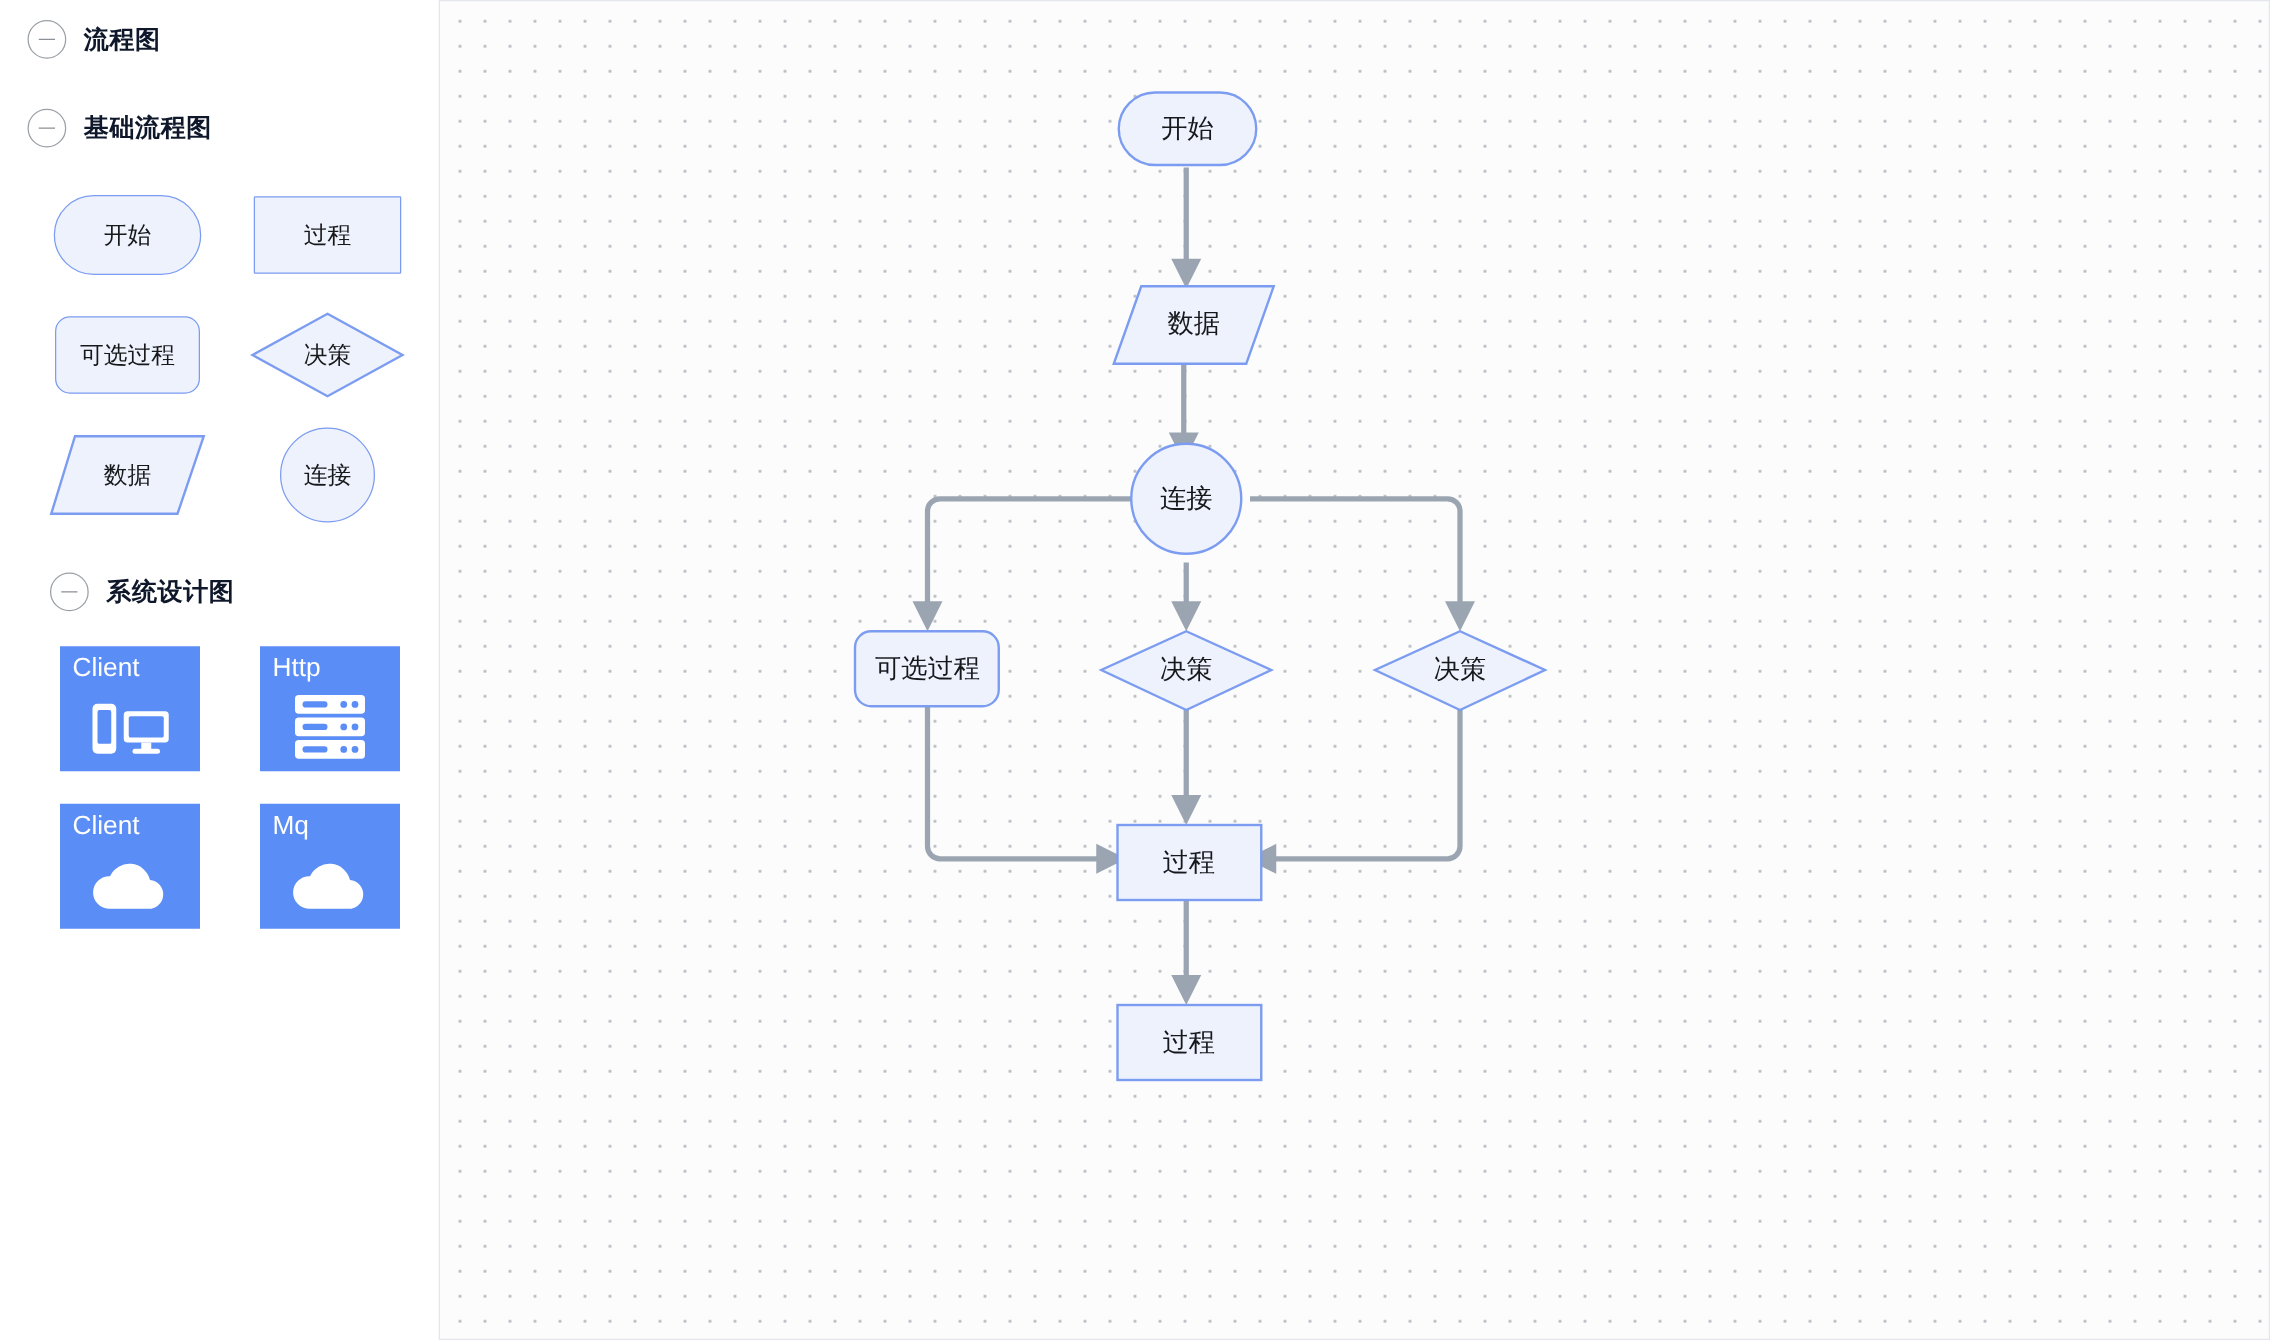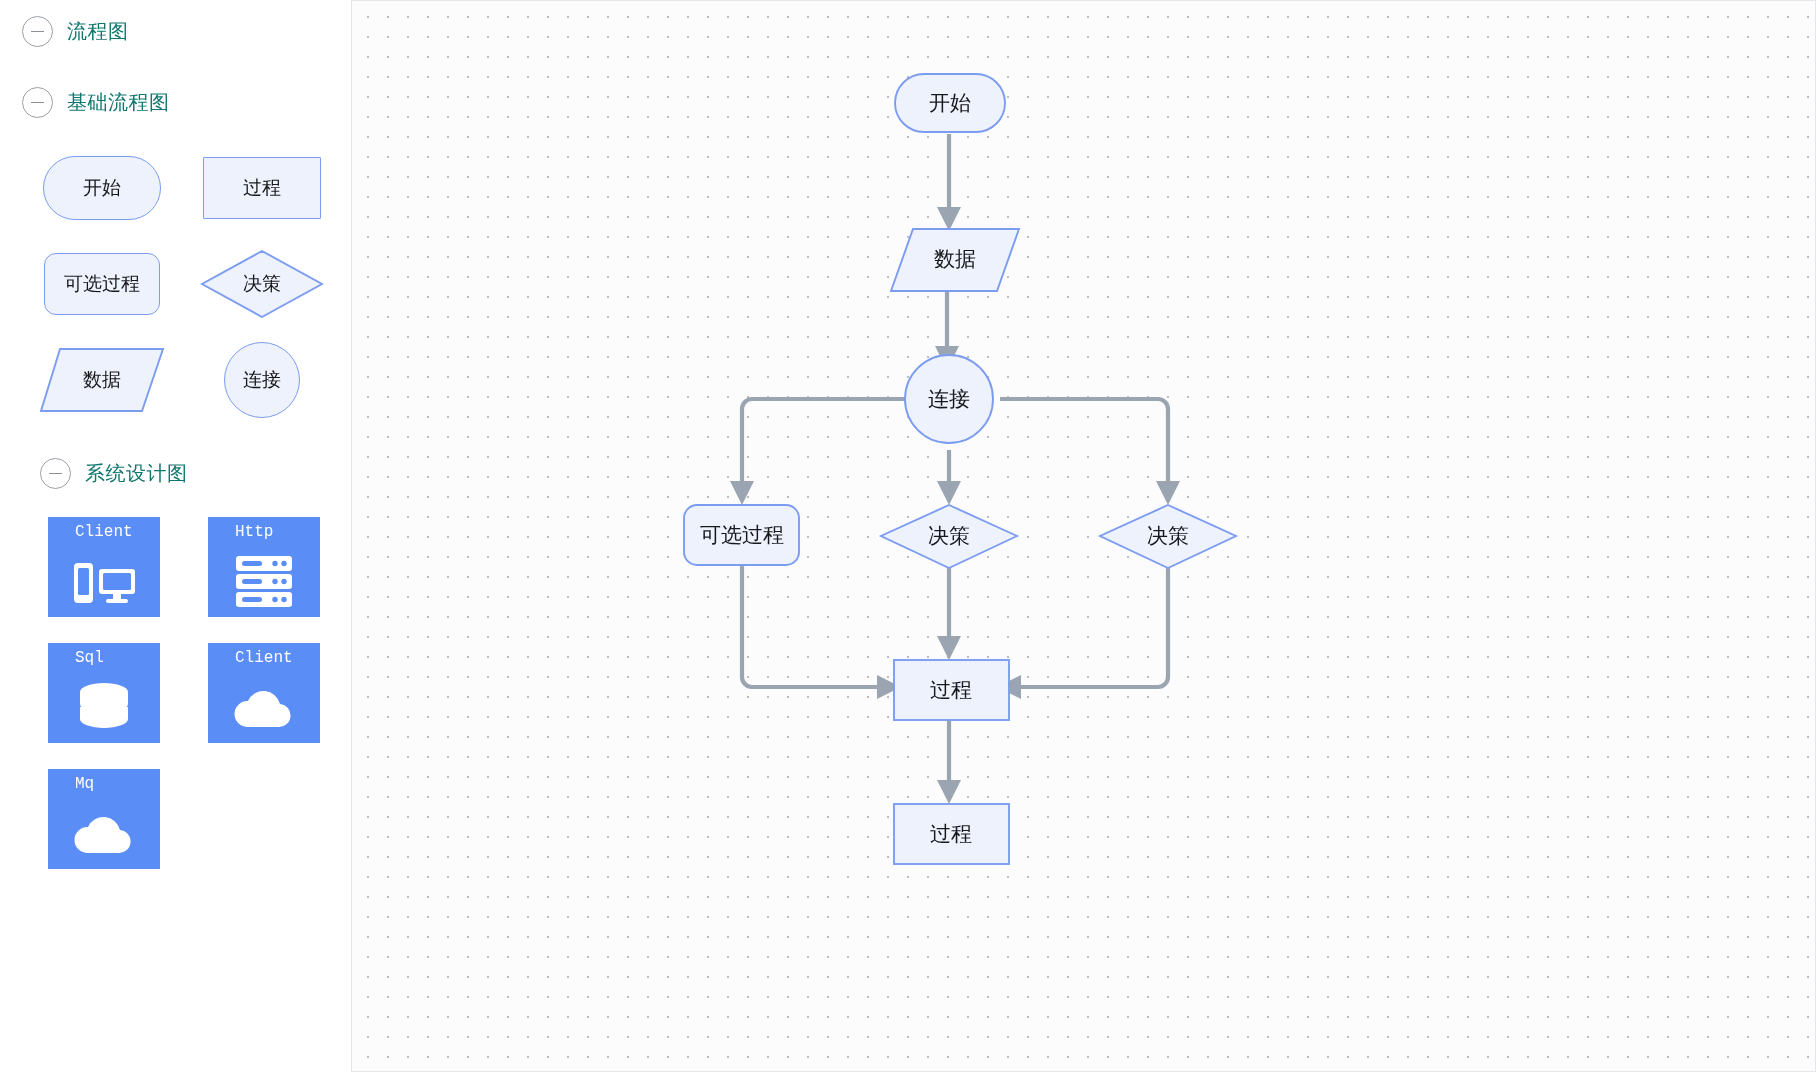--- a/index.html
+++ b/index.html
@@ -29,21 +29,21 @@
   .collapse-icon{
     width:29px;height:29px;border-radius:50%;
     border:1.6px solid #9aa0a6;
     display:flex;align-items:center;justify-content:center;
     flex:0 0 auto;
   }
   .collapse-icon i{
     display:block;width:13px;height:1.8px;background:#8b9096;
   }
   .section-title{
-    font-size:20px;font-weight:normal;color:#0f766e;
+    font-size:20px;font-weight:bold;color:#0f172a;
     letter-spacing:.5px;
     white-space:nowrap;
   }
 
   
   .palette{
     margin-top:30px;
     display:grid;
     grid-template-columns:160px 160px;
     justify-content:start;
@@ -80,23 +80,23 @@
     row-gap:26px;
   }
   .tile{
     width:112px;height:100px;
     background:#5b8df6;
     position:relative;
     color:#ffffff;
     box-sizing:border-box;
   }
   .tile-label{
-    position:absolute;top:6px;left:27px;
-    font-size:16px;color:#ffffff;
-    font-family:Liberation Mono, monospace;
+    position:absolute;top:6px;left:10px;
+    font-size:21px;color:#ffffff;
+    font-family:Liberation Sans, sans-serif;
   }
   .tile-glyph{
     position:absolute;left:0;right:0;bottom:6px;
     height:58px;
     display:flex;align-items:center;justify-content:center;
   }
 
   
   .canvas{
     flex:1;height:1072px;position:relative;
@@ -214,30 +214,20 @@
               <circle cx="51" cy="8.5" r="2.7" fill="#5b8df6"></circle>
             <circle cx="42" cy="26.5" r="2.7" fill="#5b8df6"></circle>
               <circle cx="51" cy="26.5" r="2.7" fill="#5b8df6"></circle>
             <circle cx="42" cy="44.5" r="2.7" fill="#5b8df6"></circle>
               <circle cx="51" cy="44.5" r="2.7" fill="#5b8df6"></circle>
           </svg>
         </span>
       </div>
 
 
-      <div class="tile">
-        <span class="tile-label">Sql</span>
-        <span class="tile-glyph">
-          <svg width="54" height="52" viewBox="0 0 54 52">
-            <ellipse cx="27" cy="10" rx="24" ry="9" fill="#ffffff"></ellipse>
-            <path d="M3 10 V22 a24 9 0 0 0 48 0 V10" fill="#ffffff"></path>
-            <path d="M3 25 V37 a24 9 0 0 0 48 0 V25" fill="#ffffff"></path>
-          </svg>
-        </span>
-      </div>
 
       <div class="tile">
         <span class="tile-label">Client</span>
         <span class="tile-glyph">
           <svg width="66" height="42" viewBox="0 0 66 42">
             <path d="M16 40 a13 13 0 0 1 1 -26 a17 17 0 0 1 32 3 a11 11 0 0 1 -2 23 Z" fill="#ffffff"></path>
           </svg>
         </span>
       </div>
 

